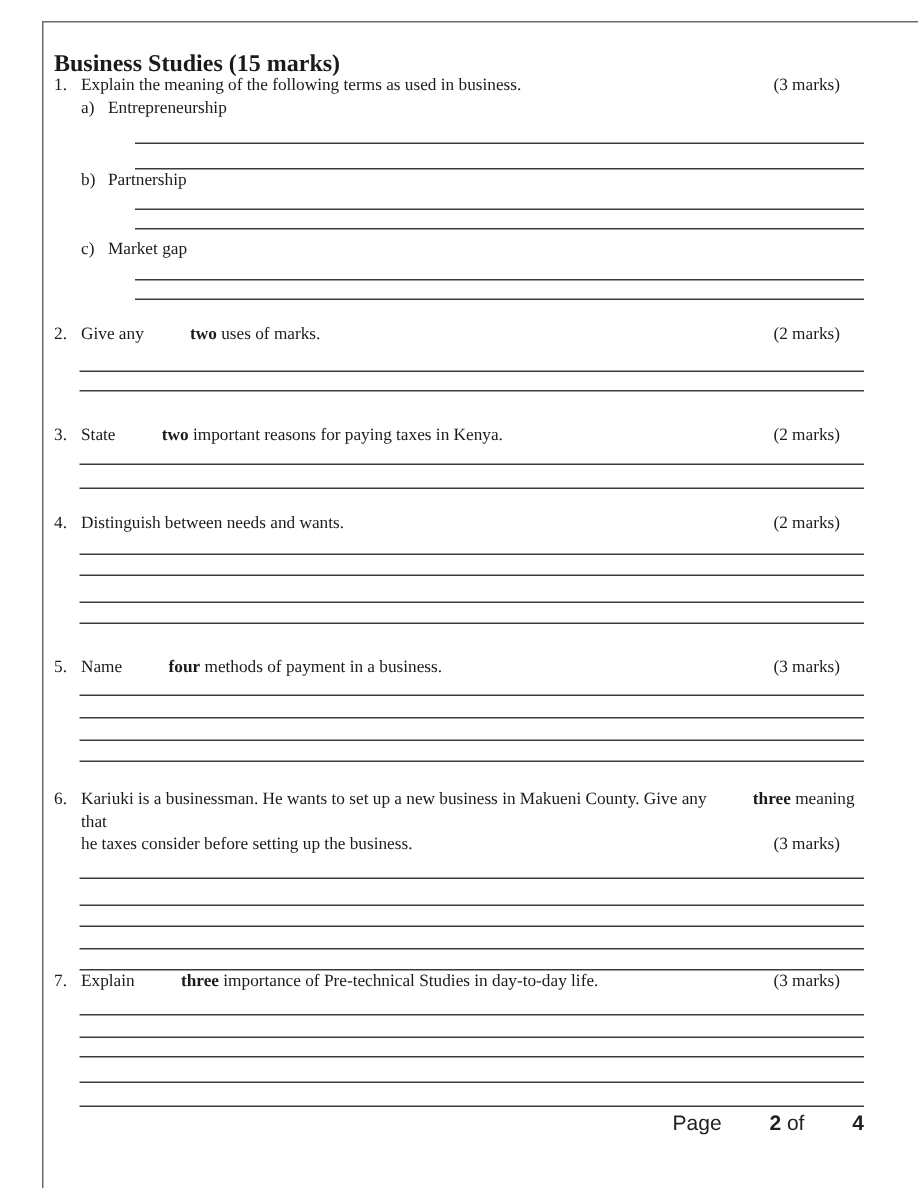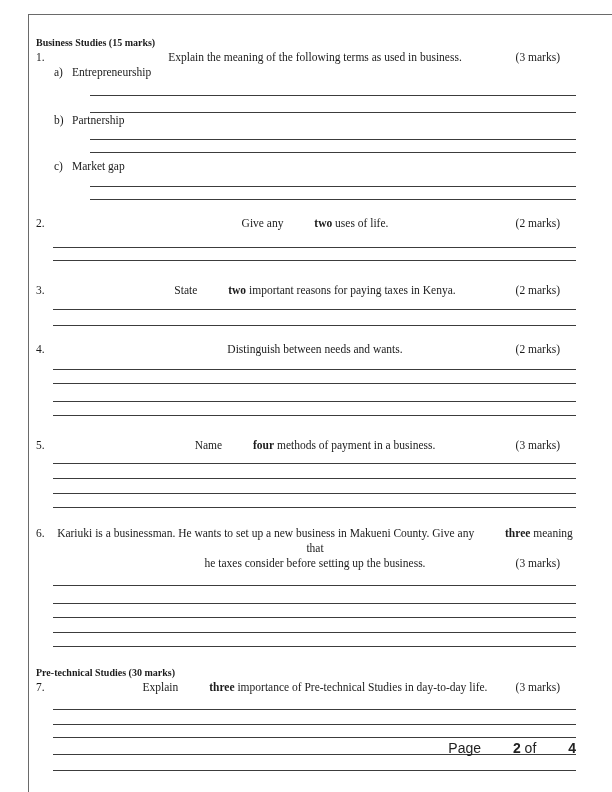--- a/index.html
+++ b/index.html
@@ -4,24 +4,24 @@
 <style>
   html,body { margin:0; padding:0; background:#e8e8e8; }
   .page {
     position:relative; width:612px; height:792px; margin:0 auto;
     background:#ffffff; overflow:hidden;
     font-family:"Liberation Serif", serif; color:#1b1b1b;
   }
   .frame-top { position:absolute; left:28px; top:14px; width:584px; height:0; border-top:1px solid #6a6a6a; }
   .frame-left { position:absolute; left:28px; top:14px; width:0; height:778px; border-left:1px solid #6a6a6a; }
   .content { position:absolute; left:36px; top:35px; width:540px; font-size:11.5px; line-height:15px; }
-  .heading { font-weight:bold; font-size:10px; line-height:15px; }
+  .heading { font-weight:bold; font-size:16px; line-height:15px; }
   .q { position:relative; }
   .qnum { position:absolute; left:0; top:0; }
-  .qtext { display:block; margin-left:18px; margin-right:0;text-align:center; }
+  .qtext { display:block; margin-left:18px; margin-right:0; }
   .marks { position:absolute; right:16px; bottom:0; }
   .sub { position:relative; margin-left:18px; }
   .sublabel { position:absolute; left:0; top:0; }
   .subtext { display:block; margin-left:18px; }
   .aline { border-bottom:1px solid #3c3c3c; }
   .aline.main { margin-left:17px; }
   .aline.subline { margin-left:54px; }
   .footer {
     position:absolute; right:36px; top:740px;
     font-family:"Liberation Sans", sans-serif; font-size:14px; color:#222;
@@ -64,21 +64,21 @@
     <div class="sub" style="margin-top:6px">
       <span class="sublabel">c)</span>
       <span class="subtext">Market gap</span>
     </div>
     <div class="aline subline" style="height:12px"></div>
     <div class="aline subline" style="height:12px"></div>
 
     <div class="q" style="margin-top:16px">
       <span class="qnum">2.</span>
       <span class="qtext">
-        <span>Give any </span><b>two</b><span> uses of life.</span>
+        <span>Give any </span><b>two</b><span> uses of marks.</span>
       </span>
       <span class="marks">(2 marks)</span>
     </div>
     <div class="aline main" style="height:16px"></div>
     <div class="aline main" style="height:12px"></div>
 
     <div class="q" style="margin-top:22px">
       <span class="qnum">3.</span>
       <span class="qtext">
         <span>State </span><b>two</b><span> important reasons for paying taxes in Kenya.</span>
@@ -119,21 +119,20 @@
         <span>he taxes consider before setting up the business.</span>
       </span>
       <span class="marks">(3 marks)</span>
     </div>
     <div class="aline main" style="height:14px"></div>
     <div class="aline main" style="height:17px"></div>
     <div class="aline main" style="height:13px"></div>
     <div class="aline main" style="height:14px"></div>
     <div class="aline main" style="height:13px"></div>
 
-    <div class="heading" style="margin-top:18px">Pre-technical Studies (30 marks)</div>
 
     <div class="q">
       <span class="qnum">7.</span>
       <span class="qtext">
         <span>Explain </span><b>three</b><span> importance of Pre-technical Studies in day-to-day life.</span>
       </span>
       <span class="marks">(3 marks)</span>
     </div>
     <div class="aline main" style="height:14px"></div>
     <div class="aline main" style="height:14px"></div>

